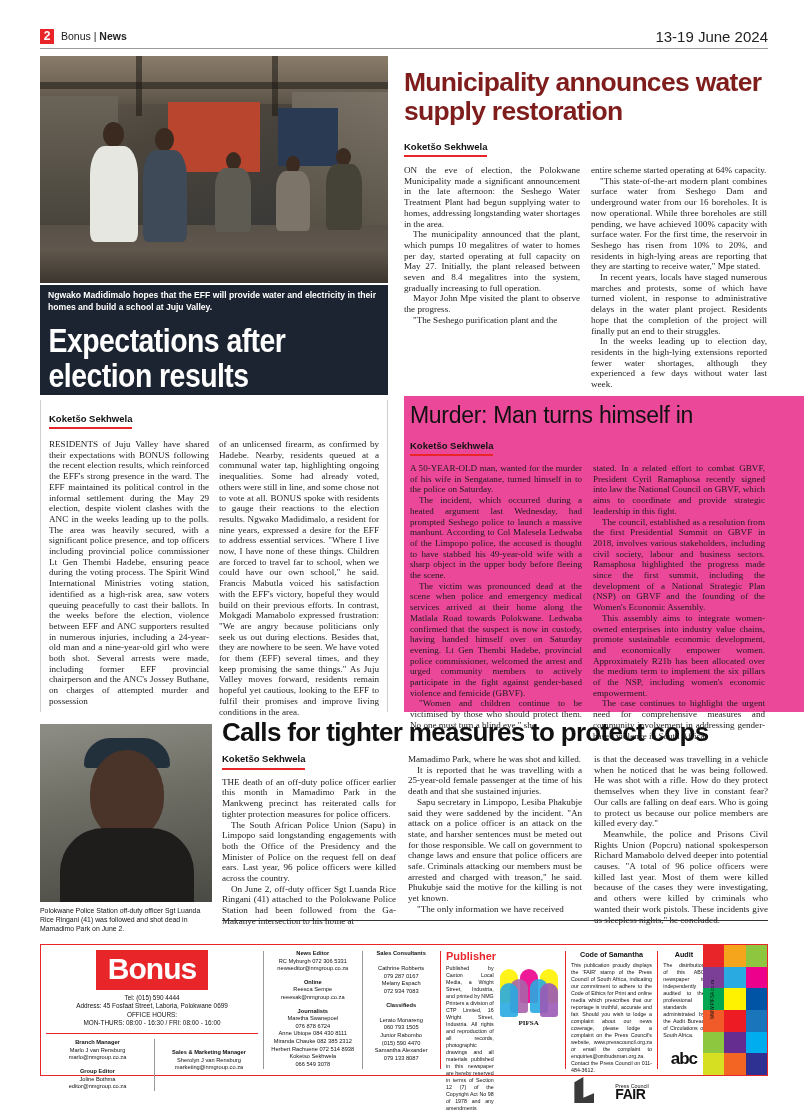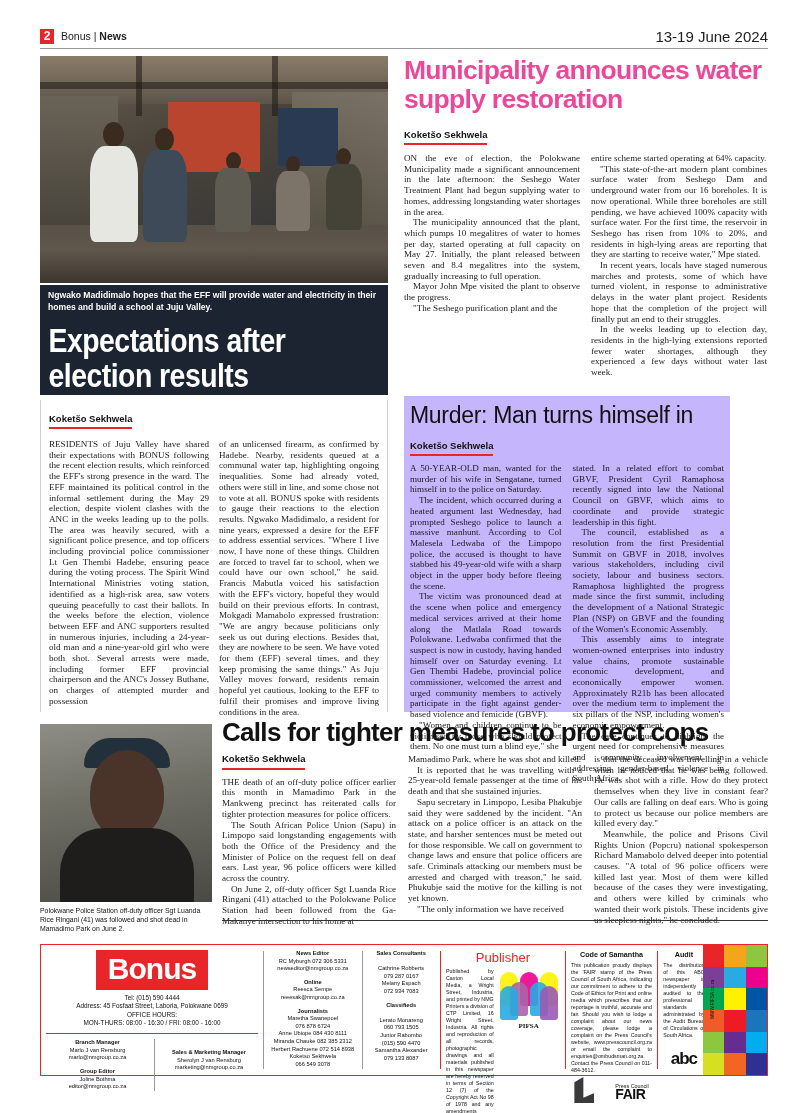--- a/index.html
+++ b/index.html
@@ -79,29 +79,29 @@
   
   .story-left { position:absolute; left:40px; top:400px; width:348px; height:312px;
     background:#fff; border-left:1px solid #cfcfcf; border-right:1px solid #cfcfcf; }
   .story-left .inner { padding: 10px 8px 0 8px; display:flex; gap:10px; }
   .story-left .col { width: 160px; }
   .story-left .hdrrow { padding: 8px 8px 0 8px; }
 
   
   .art-water { position:absolute; left: 404px; top: 56px; width: 364px; }
   .art-water h2 {
-    margin:0 0 10px 0; font-family:"Liberation Sans", sans-serif; font-weight:bold;
-    font-size: 26.5px; line-height: 29px; color:#ec4899; letter-spacing:-0.7px;
+    margin:12px 0 10px 0; font-family:"Liberation Sans", sans-serif; font-weight:bold;
+    font-size: 26.5px; line-height: 29px; color:#7f1d1d; letter-spacing:-0.7px;
   }
   .cols2 { display:flex; gap: 11px; }
   .cols2 > div { width: 176px; }
 
   
-  .art-murder { position:absolute; left: 404px; top: 396px; width: 326px; height: 316px;
-    background:#c4b5fd; padding: 6px 6px 0 6px; }
+  .art-murder { position:absolute; left: 404px; top: 396px; width: 400px; height: 316px;
+    background:#ec4899; padding: 6px 6px 0 6px; }
   .art-murder h2 {
     margin:0 0 7px 0; font-family:"Liberation Sans", sans-serif; font-weight:normal;
     font-size: 23px; line-height: 26px; color:#111; letter-spacing:-0.3px;
   }
   .art-murder .cols2 > div { width: 172px; }
 
   
   .art-cops { position:absolute; left: 40px; top: 718px; width: 728px; height: 218px; }
   .cops-photo { position:absolute; left:0; top:6px; width: 172px; height: 178px;
     background: linear-gradient(170deg,#8e8e86 0%,#6f6f66 40%,#4a4a44 100%); overflow:hidden;}
@@ -133,22 +133,22 @@
     font-weight:bold; font-size: 30px; line-height: 30px; text-align:center;
     padding: 4px 12px 6px 12px; display:inline-block; letter-spacing:-1px; }
   .addr { font-family:"Liberation Sans", sans-serif; font-size:6.4px; line-height:8.4px;
     text-align:center; color:#111; margin-top:4px; }
   .red-rule { height:1.5px; background:#e8262a; margin: 5px 0 5px 0; }
   .mini { font-family:"Liberation Sans", sans-serif; font-size: 5.7px; line-height: 7.6px;
     text-align:center; color:#111; }
   .mini b { font-weight:bold; }
   .just { text-align: justify; font-family:"Liberation Sans", sans-serif;
      font-size:5.3px; line-height:7px; color:#111; }
-  .fhead-red { font-family:"Liberation Sans", sans-serif; font-weight:normal; font-size:13px;
-     color:#e8262a; text-align:center; margin-bottom:3px; }
+  .fhead-red { font-family:"Liberation Sans", sans-serif; font-weight:bold; font-size:11px;
+     color:#e8262a; text-align:left; margin-bottom:3px; }
   .fhead-blk { font-family:"Liberation Sans", sans-serif; font-weight:bold; font-size:7.2px;
      color:#111; text-align:center; margin-bottom:3px; }
 
   .pifsa { width: 64px; height: 52px; position:relative; margin: 2px auto 0 auto; }
   .pifsa span { position:absolute; width:18px; height:34px; border-radius:9px 9px 3px 3px; opacity:.9;}
   .pifsa-lbl { font-family:"Liberation Serif", serif; font-weight:bold; font-size:7px; text-align:center; }
 
   .presscouncil { display:flex; align-items:center; justify-content:center; gap:21px; margin-top:3px;}
   .pc-mark { width:20px; height:26px; background:#3a3a3a;
      clip-path: polygon(0 20%,45% 0,45% 80%,100% 62%,100% 100%,0 100%); }

